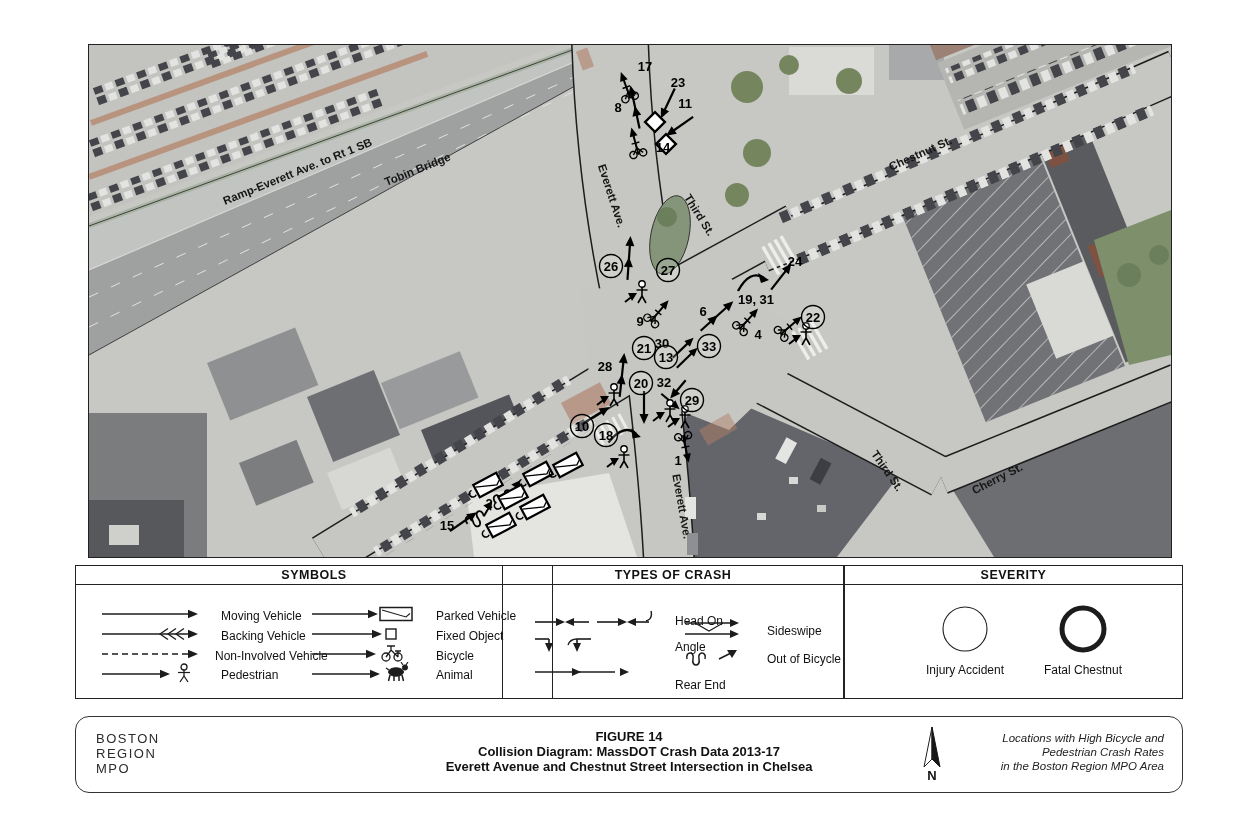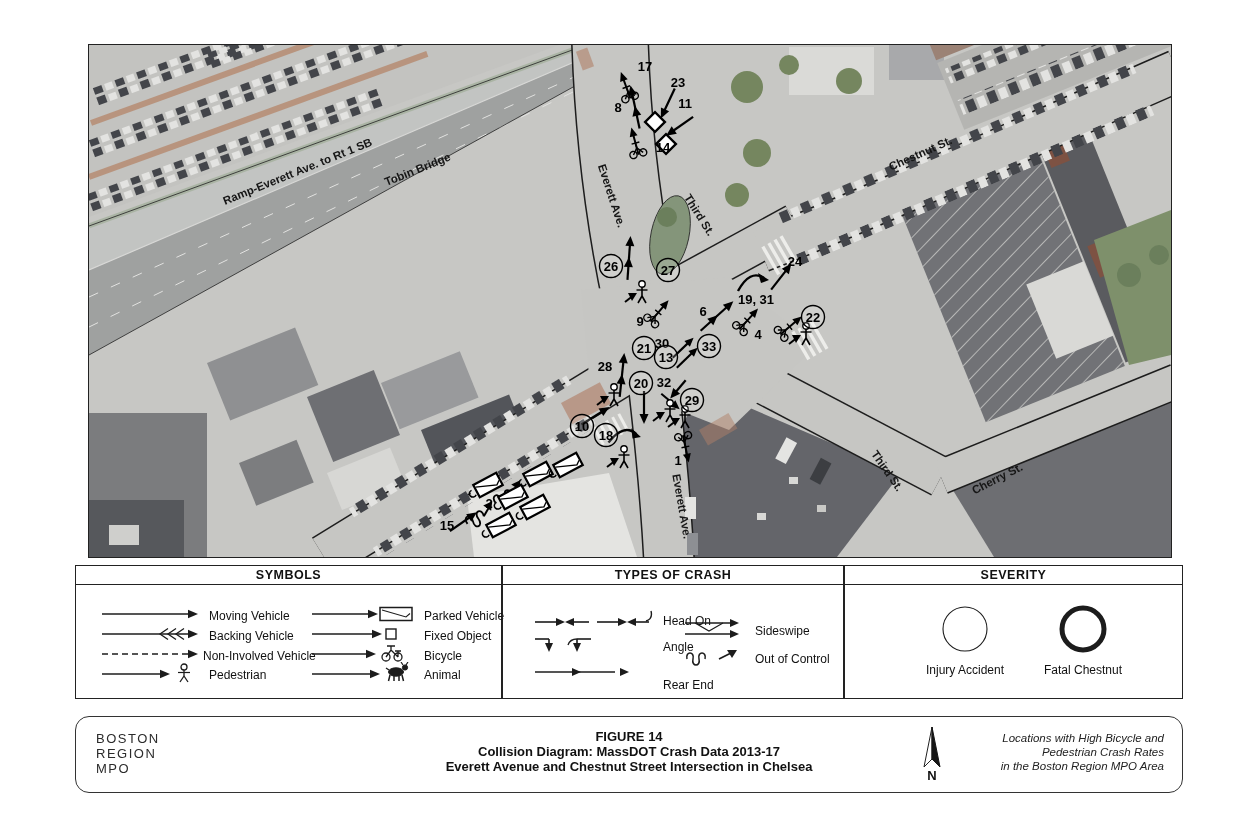--- a/index.html
+++ b/index.html
@@ -12,21 +12,21 @@
   .street-label{font:bold 11.5px "Liberation Sans",sans-serif;fill:#161616;text-anchor:middle;}
   .crash-num{font:bold 13px "Liberation Sans",sans-serif;fill:#000;text-anchor:middle;}
   .crash-circle{fill:rgba(255,255,255,0.18);stroke:#000;stroke-width:1.4;}
   
   #legend{position:absolute;left:75px;top:565px;width:1108px;height:133px;}
   .lg-col{position:absolute;top:0;height:133px;}
   .lg-head{box-sizing:border-box;height:20px;border:1px solid #222;
            display:flex;align-items:center;justify-content:center;
            font:bold 12.5px "Liberation Sans",sans-serif;letter-spacing:.5px;}
   .lg-body{box-sizing:border-box;height:114px;border:1px solid #222;border-top:none;position:relative;}
-  .lg-row{position:absolute;display:flex;align-items:center;height:20px;}
+  .lg-row{position:absolute;display:flex;align-items:center;height:20px;gap:12px;}
   .lg-icon{display:inline-block;}
   .lg-label{font:12px "Liberation Sans",sans-serif;white-space:nowrap;}
   .sev-item{position:absolute;text-align:center;width:120px;}
   .sev-label{font:12px "Liberation Sans",sans-serif;margin-top:2px;}
   
   #footer{position:absolute;left:75px;top:716px;width:1108px;height:77px;
           border:1.2px solid #333;border-radius:14px;box-sizing:border-box;}
   #footer-org{position:absolute;left:20px;top:14px;font:13px "Liberation Sans",sans-serif;
               letter-spacing:1.5px;line-height:15px;color:#2b2b2b;}
   #footer-title{position:absolute;left:0;top:12px;width:100%;text-align:center;
@@ -351,21 +351,21 @@
           <use href="#sym-parked" xlink:href="#sym-parked" transform="translate(479,420) rotate(-28)"></use>
           <use href="#sym-parked" xlink:href="#sym-parked" transform="translate(424,452) rotate(-28)"></use>
           <use href="#sym-parked" xlink:href="#sym-parked" transform="translate(446,462) rotate(-28)"></use>
           <use href="#sym-parked" xlink:href="#sym-parked" transform="translate(412,480) rotate(-28)"></use>
         </g>
     </svg>
   </div>
 
   <div id="legend">
 
-    <div class="lg-col" style="left:0;width:427px;">
+    <div class="lg-col" style="left:0;width:478px;">
       <div class="lg-head">SYMBOLS</div>
       <div class="lg-body">
         <div class="lg-row" style="left:22px;top:21px;">
           <span class="lg-icon"><svg width="105" height="20">
                 <line x1="4" y1="10" x2="93" y2="10" stroke="#1c1c1c" stroke-width="1.4"></line>
                 <path d="M100,10 L90,5.8 L90,14.2 Z" fill="#1c1c1c"></path>
               </svg></span>
           <span class="lg-label" style="margin-left:6px;">Moving Vehicle</span>
         </div>
         <div class="lg-row" style="left:22px;top:41px;">
@@ -490,21 +490,21 @@
                 <path d="M12,5 L26,13 L40,5" fill="none" stroke="#1c1c1c" stroke-width="1.1"></path>
               </svg></span>
           <span class="lg-label" style="margin-left:10px;">Sideswipe</span>
         </div>
         <div class="lg-row" style="left:180px;top:64px;">
           <span class="lg-icon"><svg width="62" height="20">
                 <path d="M4,12 c-2,-8 8,-8 6,0 c-2,8 8,8 6,0 c-2,-8 8,-8 6,0" fill="none" stroke="#1c1c1c" stroke-width="1.5"></path>
                 <line x1="36" y1="12" x2="48" y2="6" stroke="#1c1c1c" stroke-width="1.6"></line>
                 <path d="M54,3 L44,3 L49,11 Z" fill="#1c1c1c"></path>
               </svg></span>
-          <span class="lg-label" style="margin-left:10px;">Out of Control</span>
+          <span class="lg-label" style="margin-left:10px;">Out of Bicycle</span>
         </div>
       </div>
     </div>
 
     <div class="lg-col" style="left:769px;width:339px;">
       <div class="lg-head">SEVERITY</div>
       <div class="lg-body">
         <div class="sev-item" style="left:60px;top:18px;">
           <span class="lg-icon"><svg width="56" height="54">
                 <circle cx="28" cy="26" r="22" fill="none" stroke="#1c1c1c" stroke-width="1.1"></circle>

